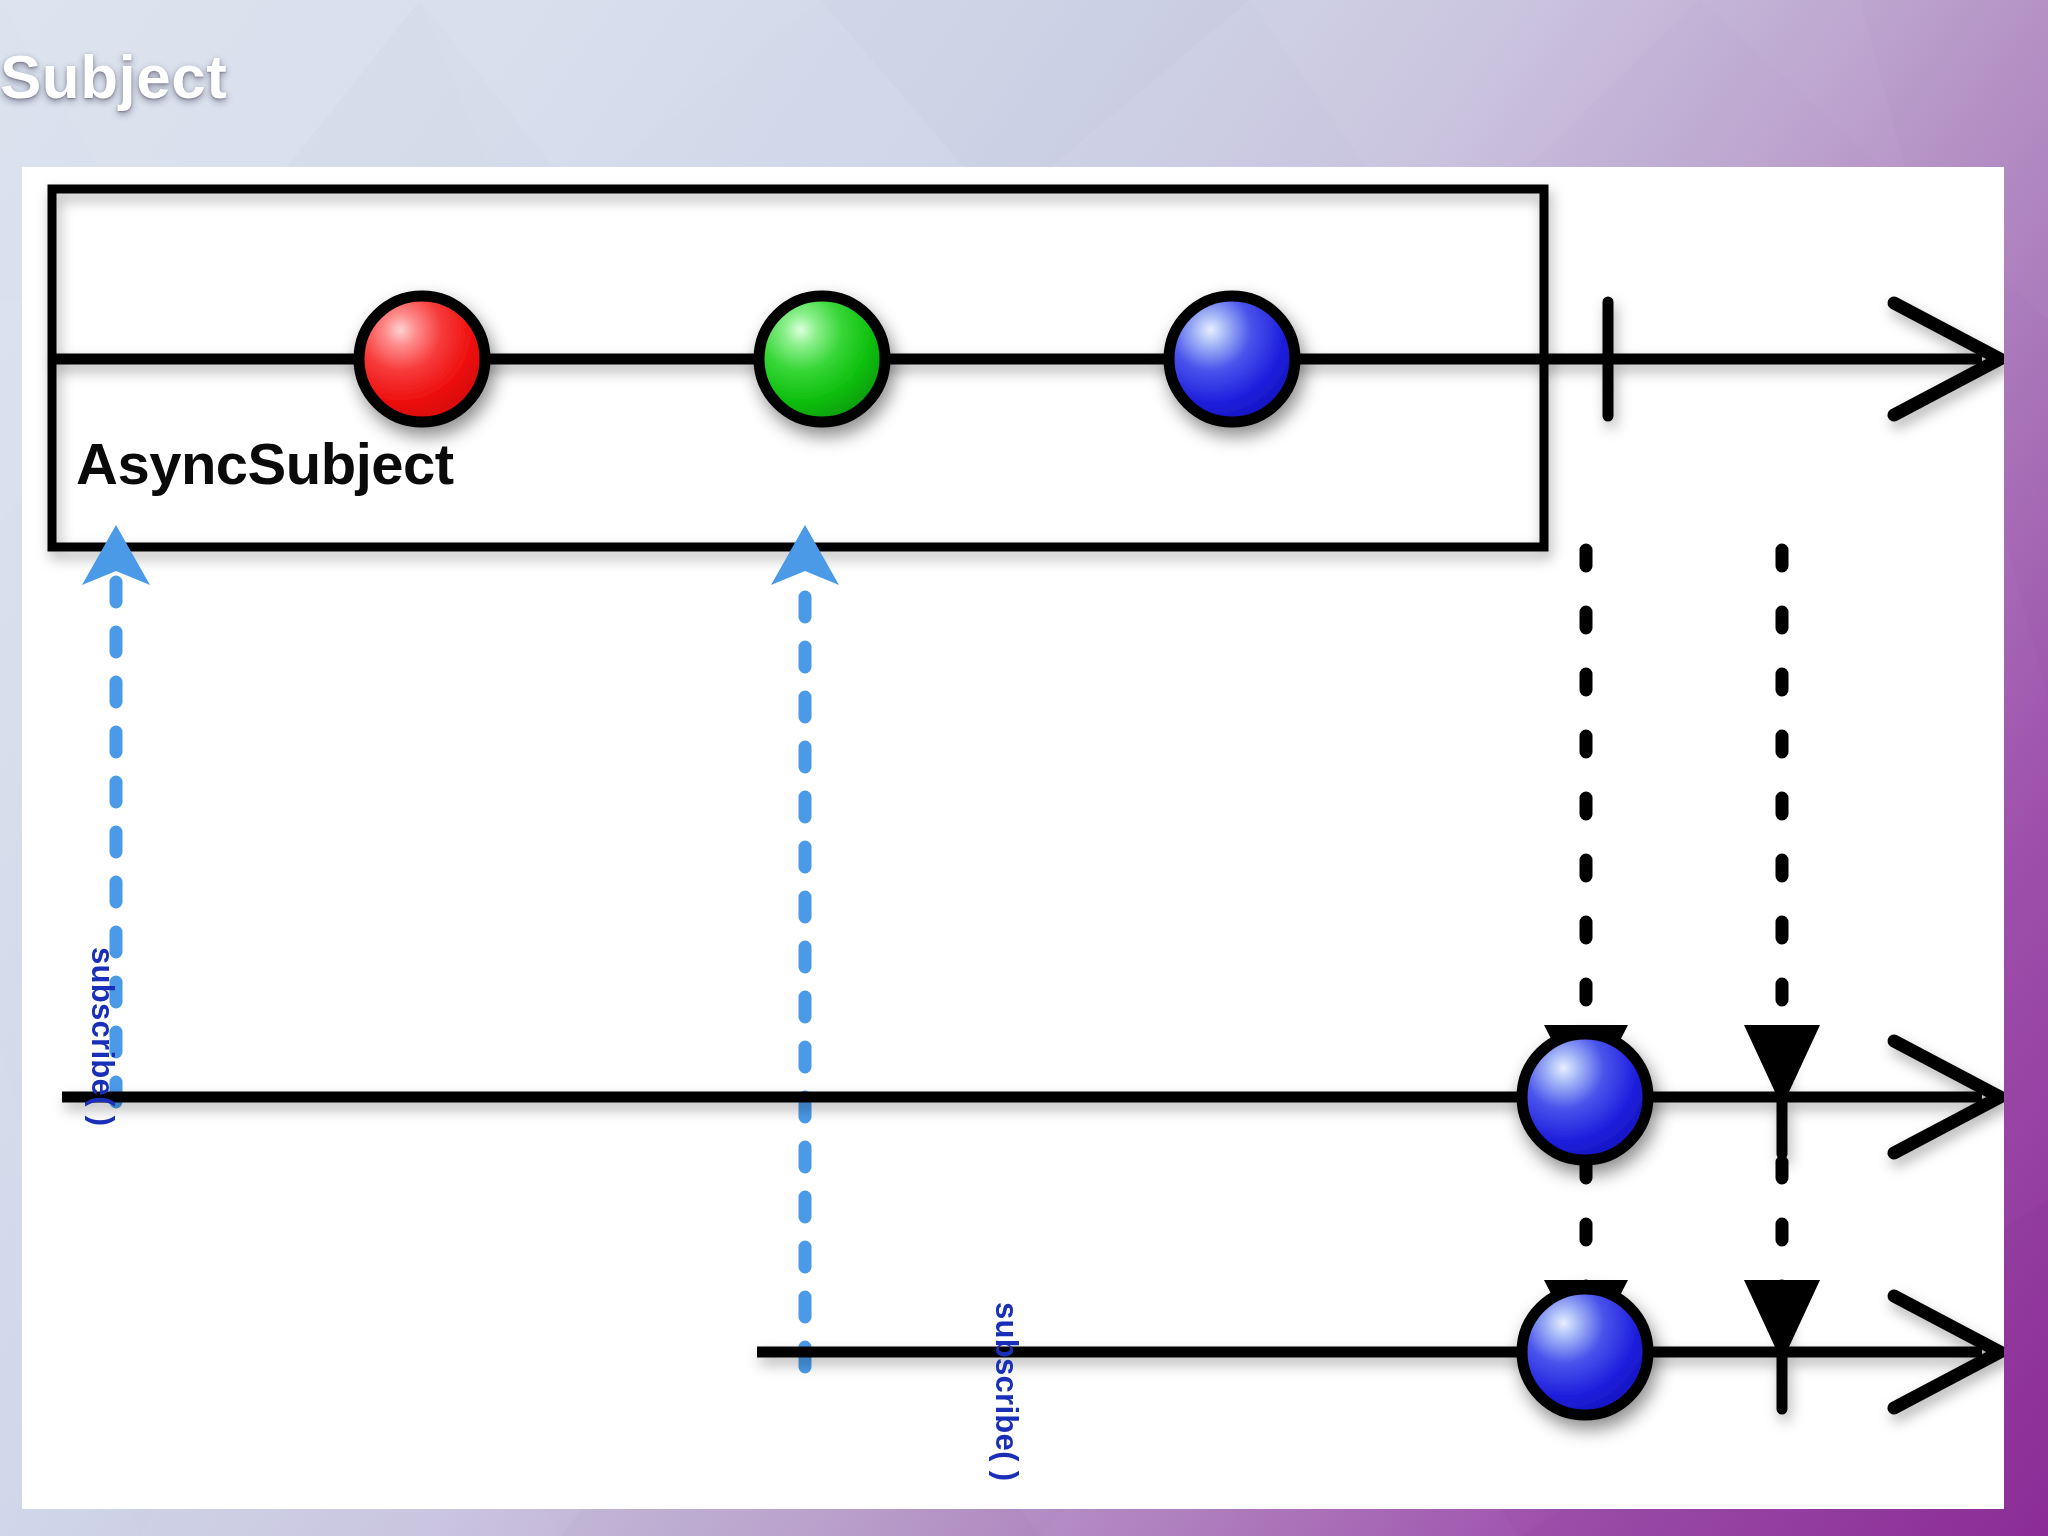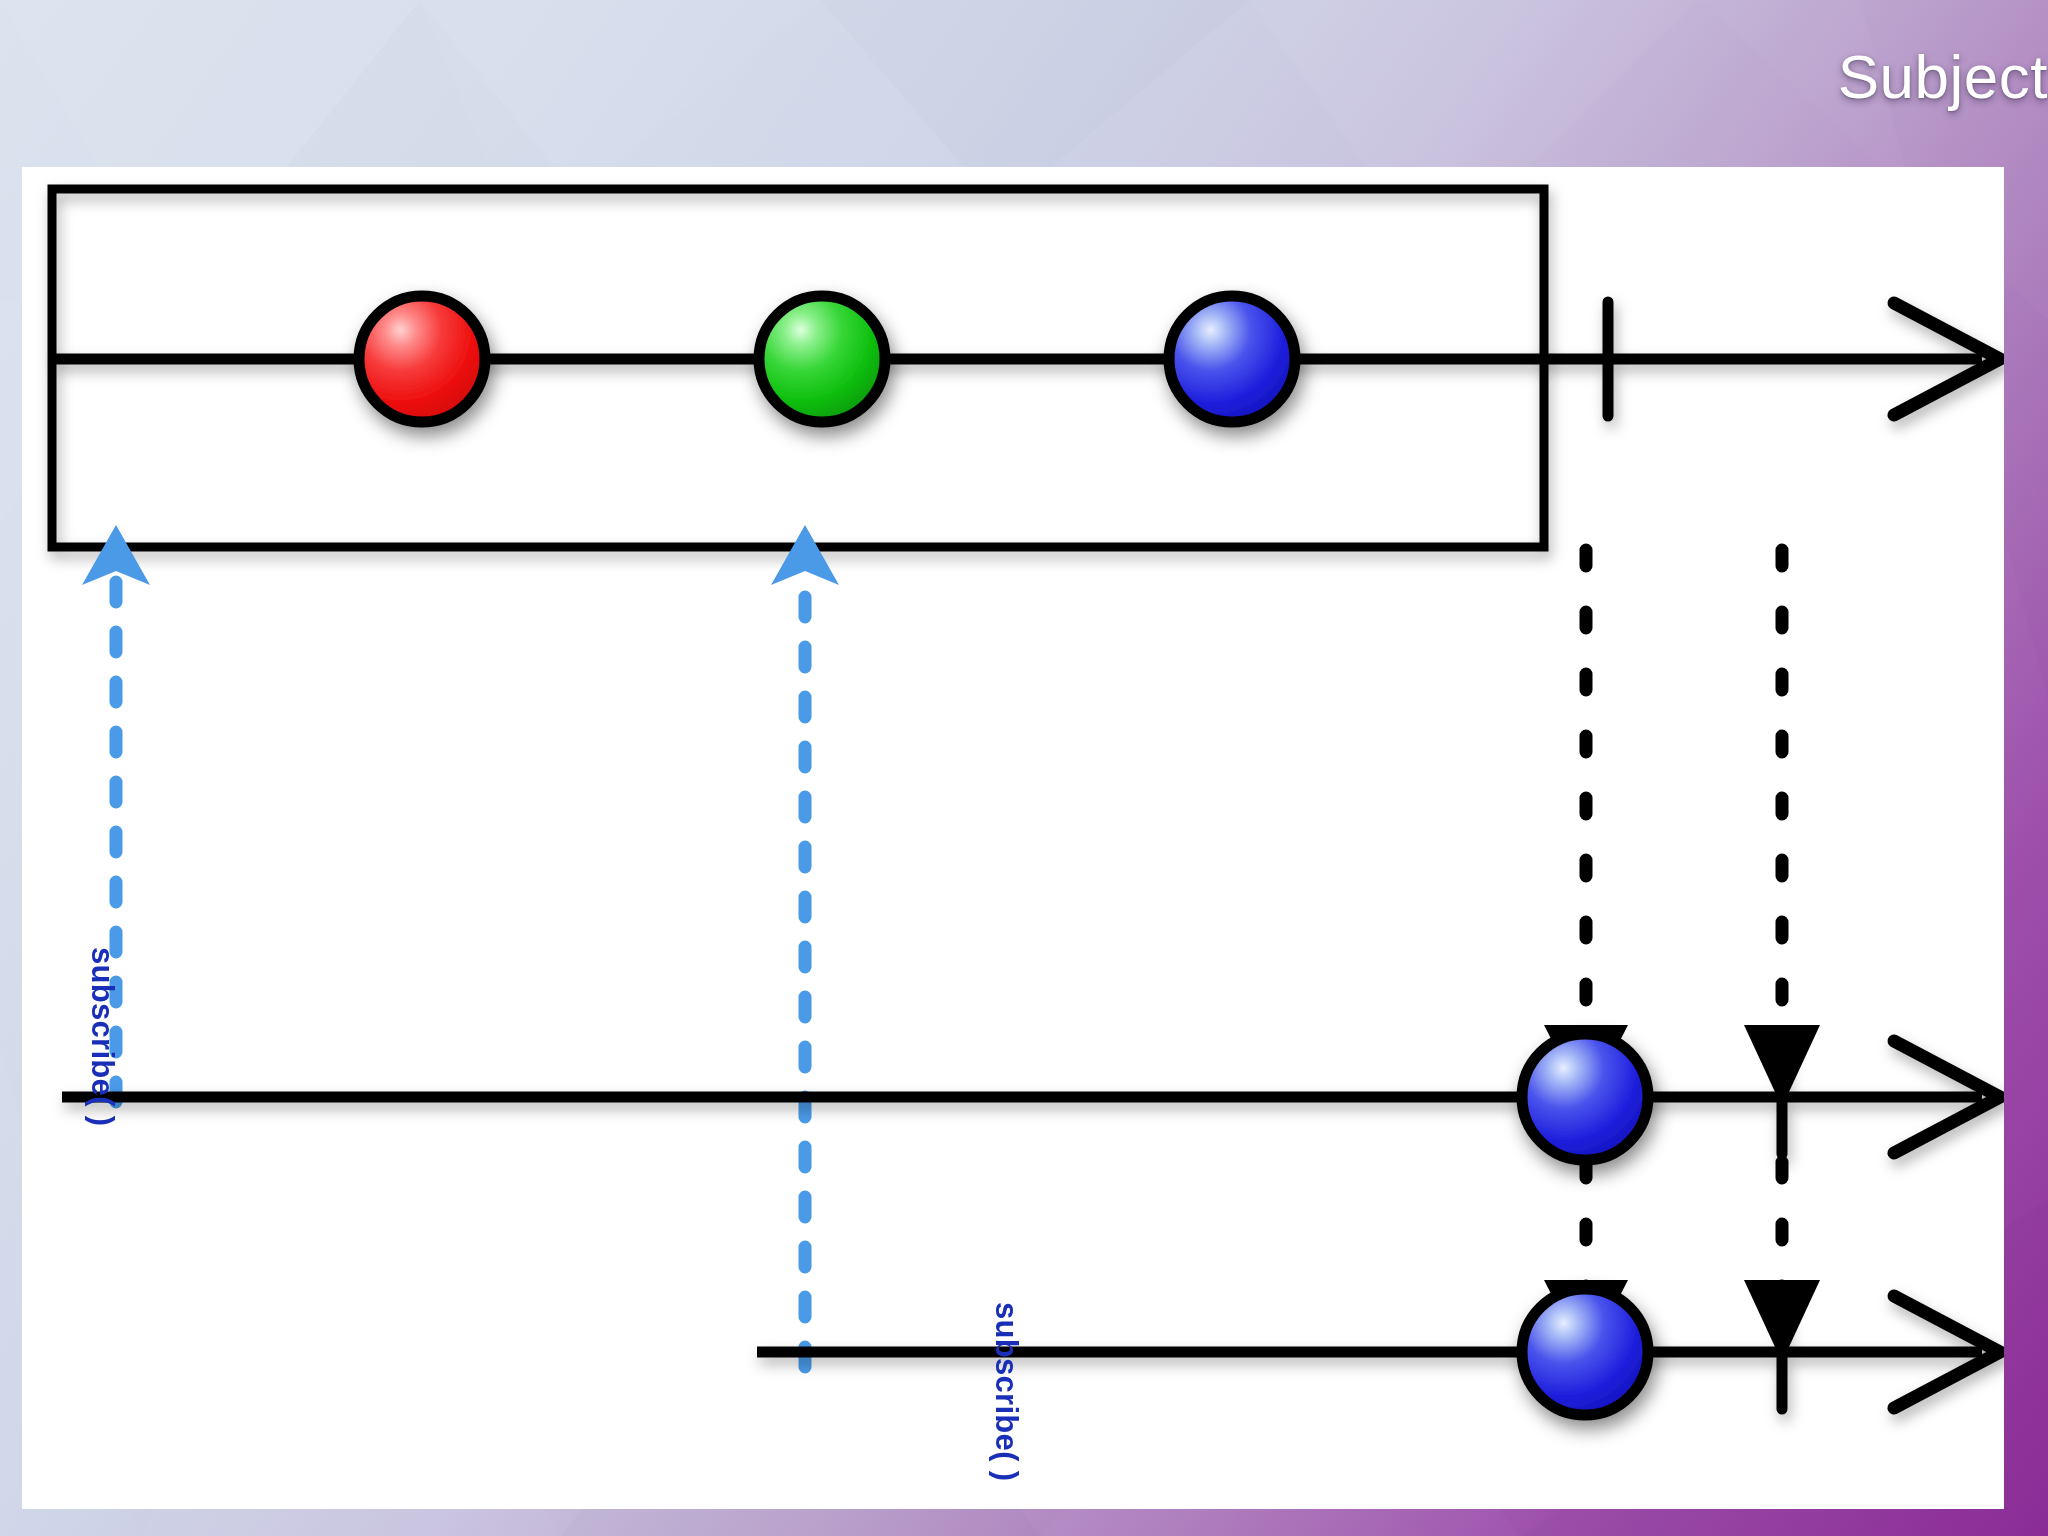--- a/index.html
+++ b/index.html
@@ -27,24 +27,24 @@
   #facets {
     position: absolute; inset: 0;
     opacity: .42;
     pointer-events: none;
   }
 
   
   #title {
     position: absolute;
     left: 0; right: 0; top: 46px;
-    text-align: right;
+    text-align: left;
     color: #ffffff;
     font-size: 62px;
-    font-weight: 400;
+    font-weight: 700;
     letter-spacing: .5px;
     text-shadow: 0 3px 7px rgba(40,30,60,.45), 0 1px 2px rgba(40,30,60,.35);
     line-height: 1;
   }
 
   
   #panel {
     position: absolute;
     left: 22px; top: 167px;
     width: 1982px; height: 1342px;
@@ -190,18 +190,19 @@
       </g>
 
       <g filter="url(#softShadow)">
         <line x1="735" y1="1185" x2="1960" y2="1185" stroke="#000000" stroke-width="11"></line>
         <polyline points="1872,1129 1978,1185 1872,1241" fill="none" stroke="#000000" stroke-width="13" stroke-linecap="round"></polyline>
         <line x1="1760" y1="1128" x2="1760" y2="1242" stroke="#000000" stroke-width="11" stroke-linecap="round"></line>
       </g>
       <circle cx="1563" cy="1185" r="63" fill="url(#gBlue)" stroke="#000000" stroke-width="11" filter="url(#ballShadow)"></circle>
     </svg>
 
+    <div id="asyncLabel">AsyncSubject</div>
 
     <div id="sub1" class="sublabel">subscribe( )</div>
 
     <div id="sub2" class="sublabel">subscribe( )</div>
   </div>
 </div>
 
 </body></html>

